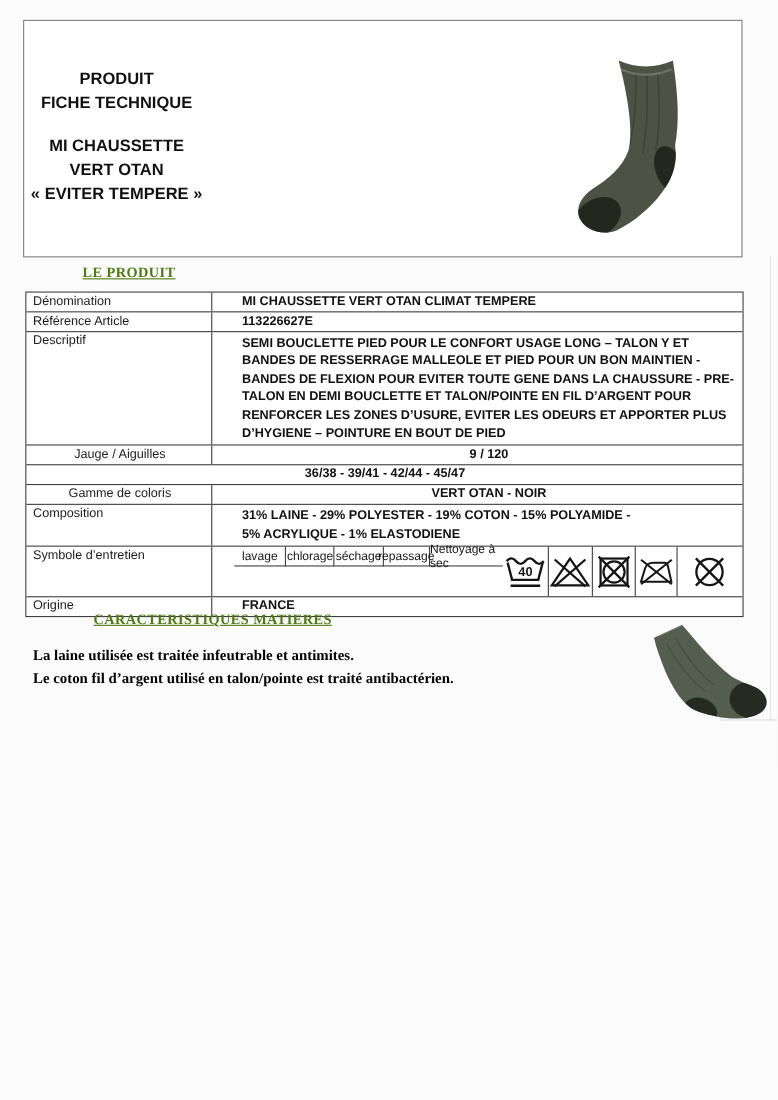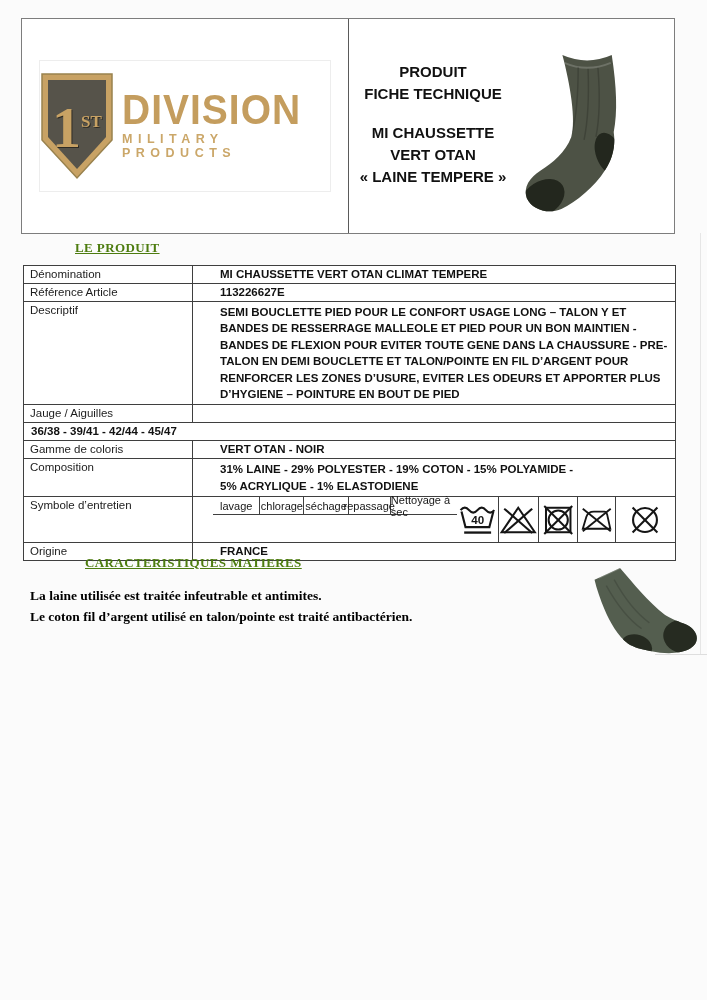--- a/index.html
+++ b/index.html
@@ -28,21 +28,21 @@
   .h-carac{left:85px;top:555px;}
 
   
   .spec-table{position:absolute;left:23px;top:265px;width:653px;border:1px solid #3f3f3f;background:#fff;box-sizing:border-box;}
   .trow{display:flex;border-top:1px solid #3f3f3f;gap:20px;}
   .trow:first-child{border-top:none;}
   .tlabel{width:169px;flex:0 0 169px;box-sizing:border-box;border-right:1px solid #3f3f3f;padding:1px 4px 1px 6px;font-size:11.5px;line-height:15px;color:#1c1c1c;}
   .tvalue{flex:1;padding:1px 6px 1px 7px;font-size:11.5px;line-height:15px;font-weight:bold;color:#111;}
   .tvalue.multi{line-height:16.4px;padding-top:2px;padding-bottom:2px;}
   .r-min17{min-height:17px;align-items:stretch;}
-  .r-min16{min-height:16px;}
+  .r-min16{min-height:16px;text-align:center;}
   .care-value{flex:1;padding:0;display:flex;flex-direction:row;}
   .care-grid{display:grid;grid-template-columns:19.4% 18.1% 18.1% 17.3% 27.1%;}
   .care-head{box-sizing:border-box;border-right:1px solid #3f3f3f;border-bottom:1px solid #3f3f3f;height:18px;display:flex;align-items:center;justify-content:center;font-size:11px;font-weight:normal;}
   .care-head:last-child{border-right:none;}
   .care-sym{box-sizing:border-box;border-right:1px solid #3f3f3f;height:45px;display:flex;align-items:center;justify-content:center;}
   .care-sym:last-child{border-right:none;}
   .care-pad{flex:1;}
 
   
   .matter-lines{position:absolute;left:30px;top:585px;font-family:"Liberation Serif",serif;font-weight:bold;font-size:13.5px;line-height:21px;color:#000;}
@@ -53,44 +53,29 @@
   .artifact-h{position:absolute;left:655px;top:654px;width:52px;height:1px;background:#dedede;}
 
   svg{display:block;}
 </style>
 </head>
 <body>
 
 <div class="page">
 
   <div class="header-box">
-    <div class="logo-cell">
-      <div class="logo-frame">
-        <div class="shield">
-          <svg width="74" height="108" viewBox="0 0 74 108">
-            <path d="M2 2 H72 V68 L37 106 L2 68 Z" fill="#c8a264" stroke="#99824e" stroke-width="1.5"></path>
-            <path d="M8 8 H66 V65 L37 97 L8 65 Z" fill="#56534a"></path>
-          </svg>
-          <div class="num"><span>1</span><sup>ST</sup></div>
-        </div>
-        <div class="brand-text">
-          <div class="brand-title">DIVISION</div>
-          <div class="brand-subtitle">MILITARY PRODUCTS</div>
-        </div>
-      </div>
-    </div>
 
     <div class="title-cell">
       <div class="title-block">
         <div>PRODUIT</div>
         <div>FICHE TECHNIQUE</div>
         <div class="title-gap"></div>
         <div>MI CHAUSSETTE</div>
         <div>VERT OTAN</div>
-        <div>« LAINE TEMPERE »</div>
+        <div>« EVITER TEMPERE »</div>
       </div>
 
       <div class="sock-photo-top">
         <svg width="158" height="198" viewBox="0 0 160 200">
           <defs>
             <clipPath id="sockTopClip">
               <path d="M50 22 Q75 33 100 22 C105 55 106 80 102 100 C104 114 101 127 93 139 C83 155 64 171 49 178 C35 184 19 178 14 167 C10 156 17 146 28 139 C40 131 53 121 59 105 C64 88 58 52 50 22 Z"></path>
             </clipPath>
           </defs>
           <path d="M50 22 Q75 33 100 22 C105 55 106 80 102 100 C104 114 101 127 93 139 C83 155 64 171 49 178 C35 184 19 178 14 167 C10 156 17 146 28 139 C40 131 53 121 59 105 C64 88 58 52 50 22 Z" fill="#4d5245"></path>
@@ -121,20 +106,21 @@
       <div class="tvalue">113226627E</div>
     </div>
 
     <div class="trow">
       <div class="tlabel">Descriptif</div>
       <div class="tvalue multi">SEMI BOUCLETTE PIED POUR LE CONFORT USAGE LONG – TALON Y ET BANDES DE RESSERRAGE MALLEOLE ET PIED POUR UN BON MAINTIEN -  BANDES DE FLEXION POUR EVITER TOUTE GENE DANS LA CHAUSSURE -  PRE-TALON EN DEMI BOUCLETTE ET TALON/POINTE EN FIL D’ARGENT POUR RENFORCER LES ZONES D’USURE, EVITER LES ODEURS ET APPORTER PLUS D’HYGIENE – POINTURE EN BOUT DE PIED</div>
     </div>
 
     <div class="trow r-min16">
       <div class="tlabel">Jauge / Aiguilles</div>
+      <div class="tvalue">9 / 120</div>
     </div>
 
     <div class="trow r-min16">
       <div class="tvalue">36/38 - 39/41 - 42/44 - 45/47</div>
     </div>
 
     <div class="trow r-min16">
       <div class="tlabel">Gamme de coloris</div>
       <div class="tvalue">VERT OTAN - NOIR</div>
     </div>

